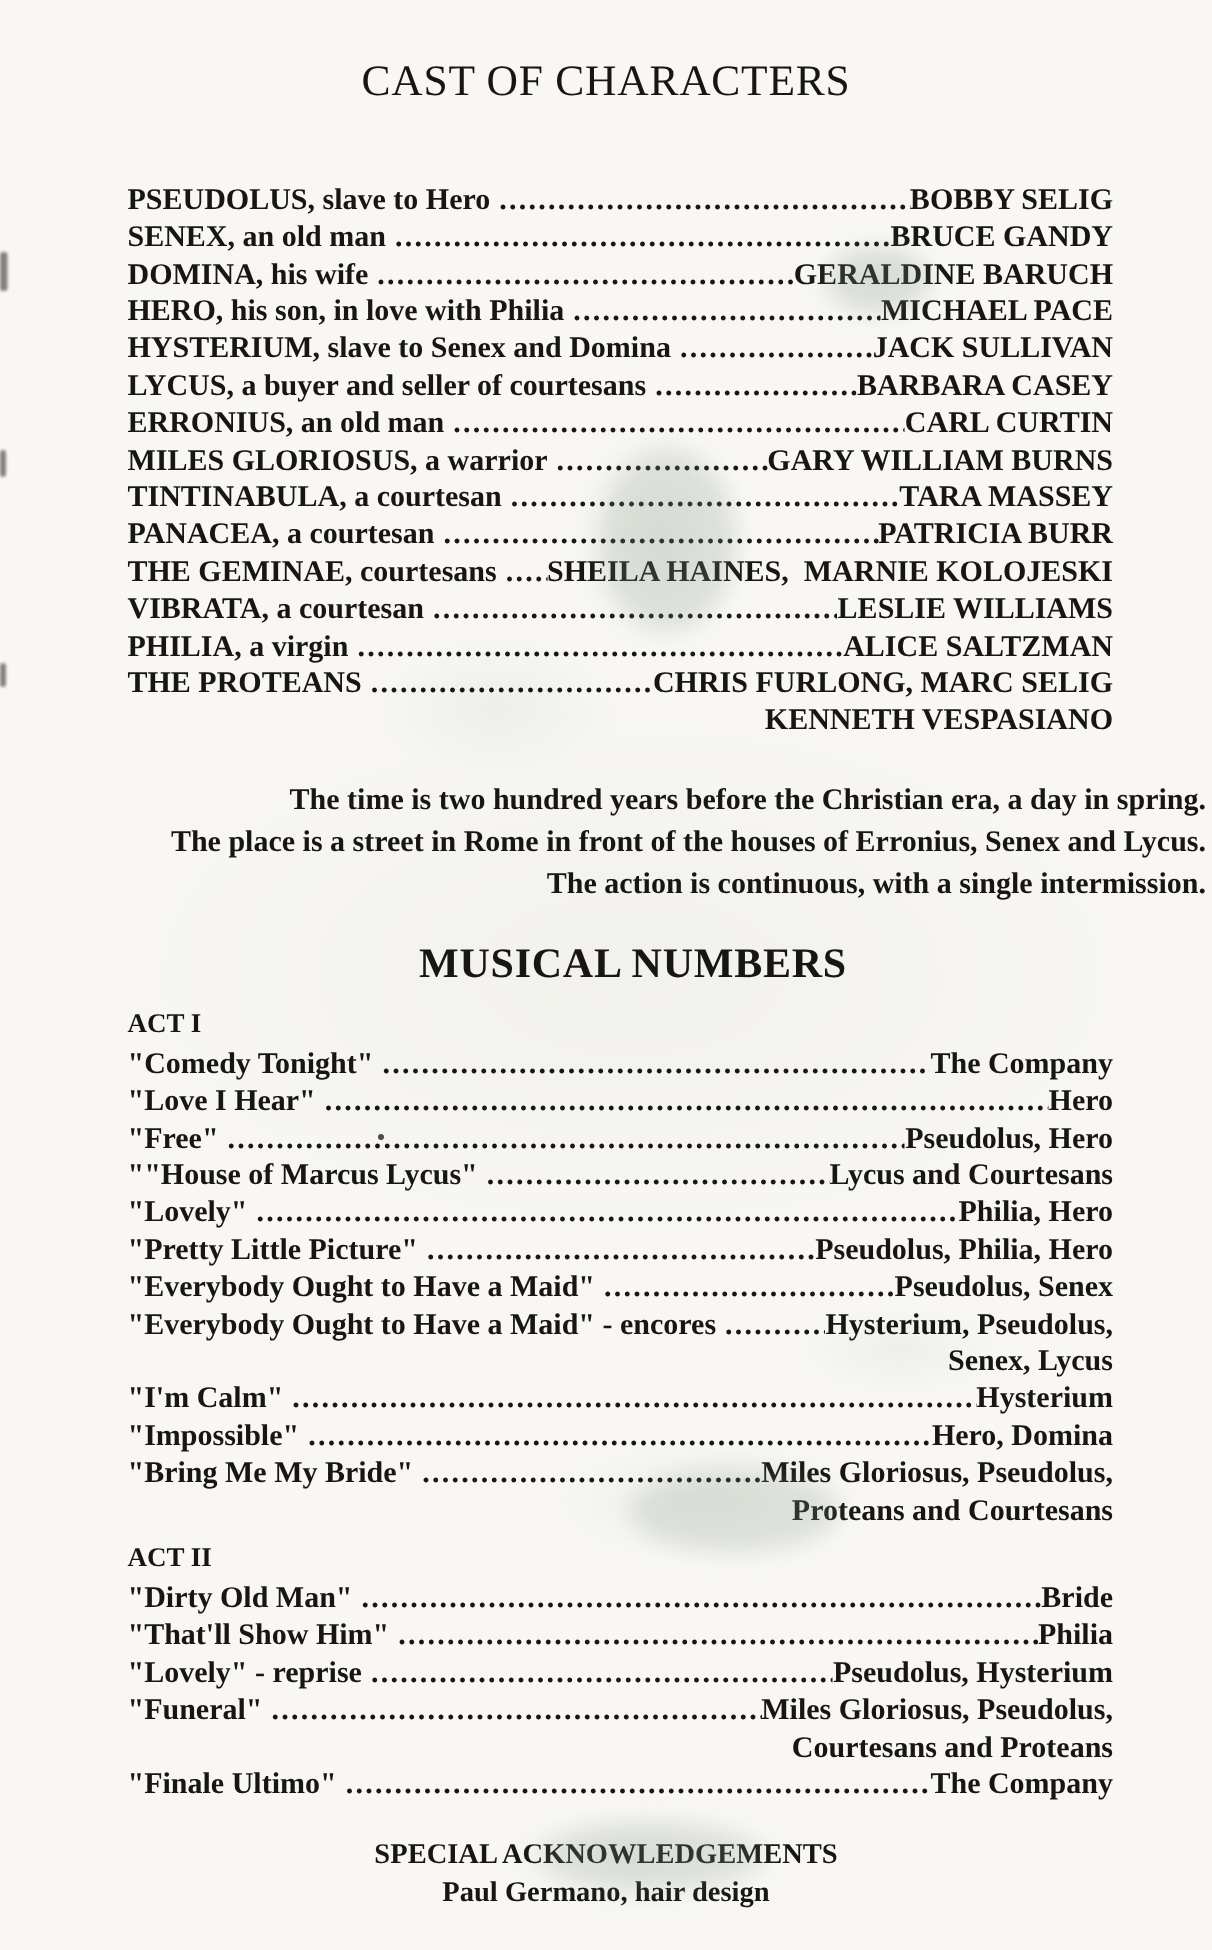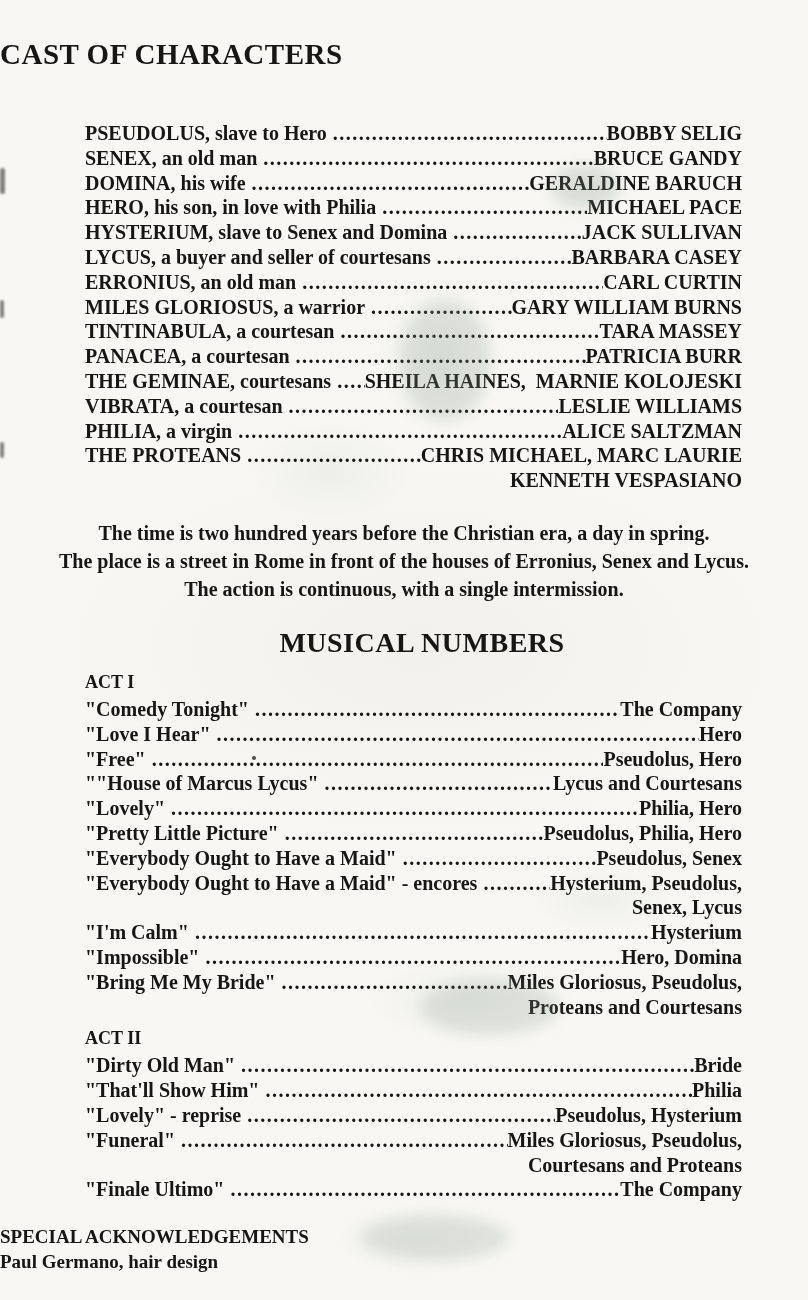--- a/index.html
+++ b/index.html
@@ -21,45 +21,46 @@
     font-weight:700;
     color:#171615;
   }
   .artifact { position:absolute; pointer-events:none; }
   .smudge { background:rgba(140,160,145,.22); filter:blur(7px); border-radius:50%; }
   .edge-mark { background:rgba(35,33,30,.55); filter:blur(1px); border-radius:2px; }
   .speck { background:rgba(35,33,30,.8); border-radius:50%; }
 
   .title {
     margin:38px 0 0;
+    text-align:center;
     font-size:29px;
     letter-spacing:.5px;
-    font-weight:700;
+    font-weight:400;
   }
   .list-block { margin:50px 66px 0 85px; font-size:20px; }
   .row { display:flex; align-items:baseline; line-height:24.8px;text-align:center; }
   .left, .right { white-space:nowrap; }
   .dots {
     flex:1 1 auto;
     overflow:hidden;
     white-space:nowrap;
     padding:0 5px 0 6px;
     letter-spacing:1.5px;
   }
   .dots::after { content:"..................................................................................................................................................."; }
   .crow { text-align:right; line-height:24.8px; }
 
-  .setting { margin:26px 4px 0; text-align:center; font-size:20px; line-height:28px; }
+  .setting { margin:26px 4px 0; text-align:right; font-size:20px; line-height:28px; }
 
   .mtitle { margin:24px 0 0; text-align:center; font-size:28px; letter-spacing:.5px;padding-left:36px; }
   .act { margin:10px 66px 0 85px; font-size:20px; }
   .act h3 { margin:0 0 2px; font-size:18px; line-height:26px; }
   .act + .act { margin-top:6px; }
 
-  .ack { margin-top:22px; }
+  .ack { margin-top:22px; text-align:center; }
   .ack-title { font-size:19px; line-height:25px; }
   .ack-credit { font-size:19px; line-height:25px; }
 </style>
 </head>
 <body>
 
 <div class="page">
 
   <div class="artifact smudge" style="left:400px;top:300px;width:90px;height:120px;"></div>
   <div class="artifact smudge" style="left:550px;top:165px;width:70px;height:45px;"></div>
@@ -188,21 +189,21 @@
           <span class="dots"></span>
           <span class="right">ALICE SALTZMAN</span>
         </div>
 
       </div>
 
       <div>
         <div class="row">
           <span class="left">THE PROTEANS</span>
           <span class="dots"></span>
-          <span class="right">CHRIS MICHAEL, MARC LAURIE</span>
+          <span class="right">CHRIS FURLONG, MARC SELIG</span>
         </div>
         <div class="crow">
           <span class="right">KENNETH VESPASIANO</span>
         </div>
       </div>
     </section>
 
   <section class="setting">
 
       <div class="setting-line">The time is two hundred years before the Christian era, a day in spring.</div>

